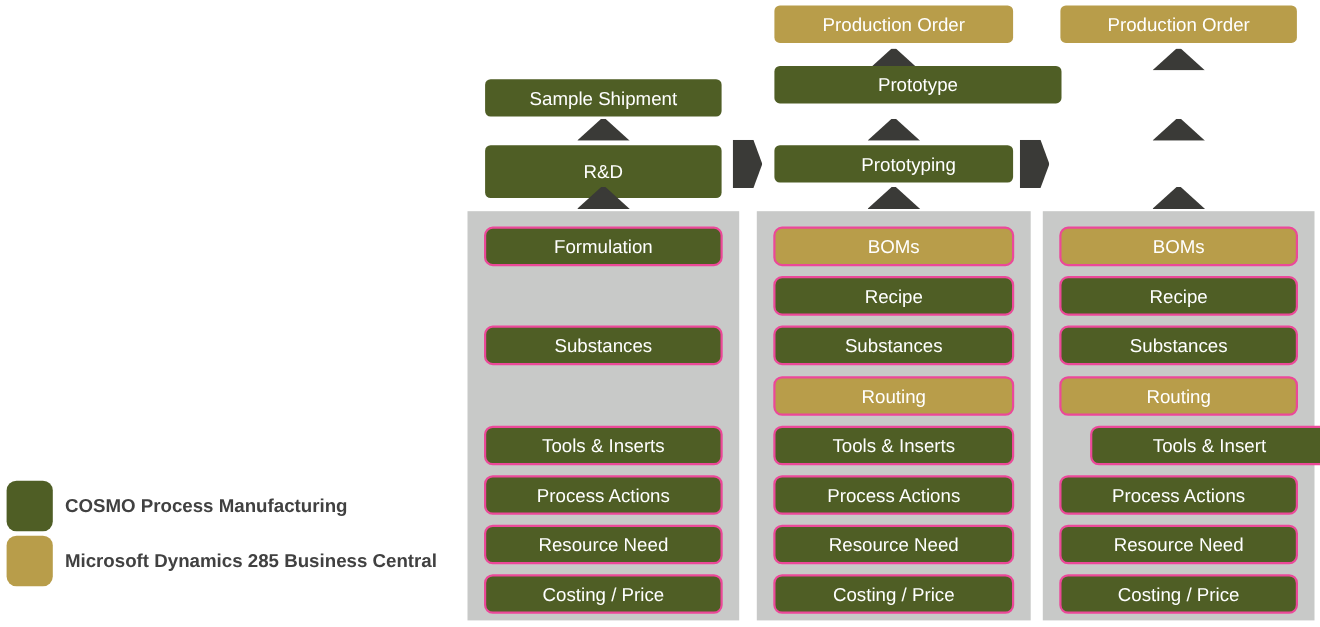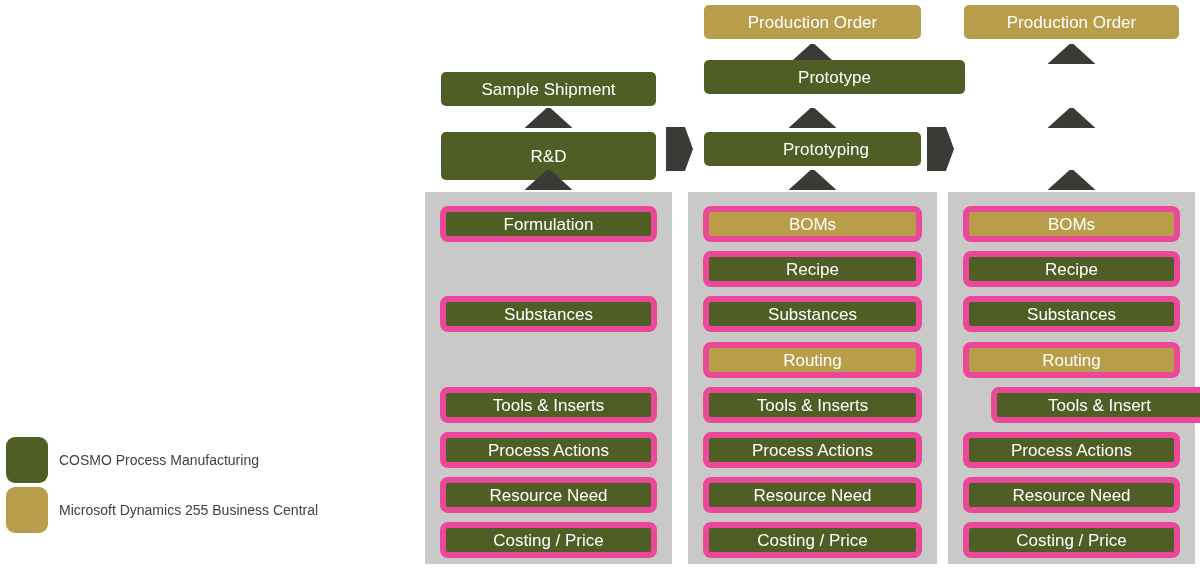--- a/index.html
+++ b/index.html
@@ -11,44 +11,44 @@
     --box-text:#ffffff;
   }
   html,body{margin:0;padding:0;background:#ffffff;}
   body{font-family:"Liberation Sans",sans-serif;}
   #diagram{position:relative;width:1200px;height:570px;background:#ffffff;overflow:hidden;}
   .panel{position:absolute;background:var(--panel);}
   .box{position:absolute;display:flex;align-items:center;justify-content:center;
        color:var(--box-text);font-size:17px;line-height:1;box-sizing:border-box;
        white-space:nowrap;}
   .stage-box{border-radius:5px;}
-  .panel-box{border:6px solid #ec4899;border-radius:8px;}
+  .panel-box{border:2px solid #ec4899;border-radius:8px;}
   .cosmo{background:var(--cosmo);}
   .bc{background:var(--bc);}
   .arrow-up{position:absolute;background:var(--arrow);
             clip-path:polygon(46% 0,54% 0,100% 100%,0 100%);}
   .chevron-right{position:absolute;background:var(--arrow);
             clip-path:polygon(0 0,70% 0,100% 50%,70% 100%,0 100%);}
   .legend-item{position:absolute;left:6px;display:flex;align-items:center;height:46px;}
   .legend-swatch{width:42px;height:46px;border-radius:9px;flex:0 0 auto;}
-  .legend-label{margin-left:11px;font-size:14px;color:var(--legend-text);white-space:nowrap;}
+  .legend-label{margin-left:11px;font-size:17px;color:var(--legend-text);white-space:nowrap;font-weight:bold;}
 </style>
 </head>
 <body>
 
 <div id="diagram">
 
   <div>
     <div class="legend-item" style="top:437px">
       <span class="legend-swatch cosmo"></span>
       <span class="legend-label">COSMO Process Manufacturing</span>
     </div>
     <div class="legend-item" style="top:487px">
       <span class="legend-swatch bc"></span>
-      <span class="legend-label">Microsoft Dynamics 255 Business Central</span>
+      <span class="legend-label">Microsoft Dynamics 285 Business Central</span>
     </div>
   </div>
 
 <div class="panel" style="left: 425px; top: 192px; width: 247px; height: 372px;"></div>
     <div class="box stage-box cosmo" style="left: 441px; top: 72px; width: 215px; height: 34px;">Sample Shipment</div>
     <div class="arrow-up" style="left: 524.5px; top: 108px; width: 48px; height: 20px;"></div>
     <div class="box stage-box cosmo" style="left: 441px; top: 132px; width: 215px; height: 48px;">R&amp;D</div>
     <div class="arrow-up" style="left: 524.5px; top: 170px; width: 48px; height: 20px;"></div>
     <div class="box panel-box cosmo" style="left: 440px; top: 206px; width: 217px; height: 36px;">Formulation</div>
     <div class="box panel-box cosmo" style="left: 440px; top: 296px; width: 217px; height: 36px;">Substances</div>

